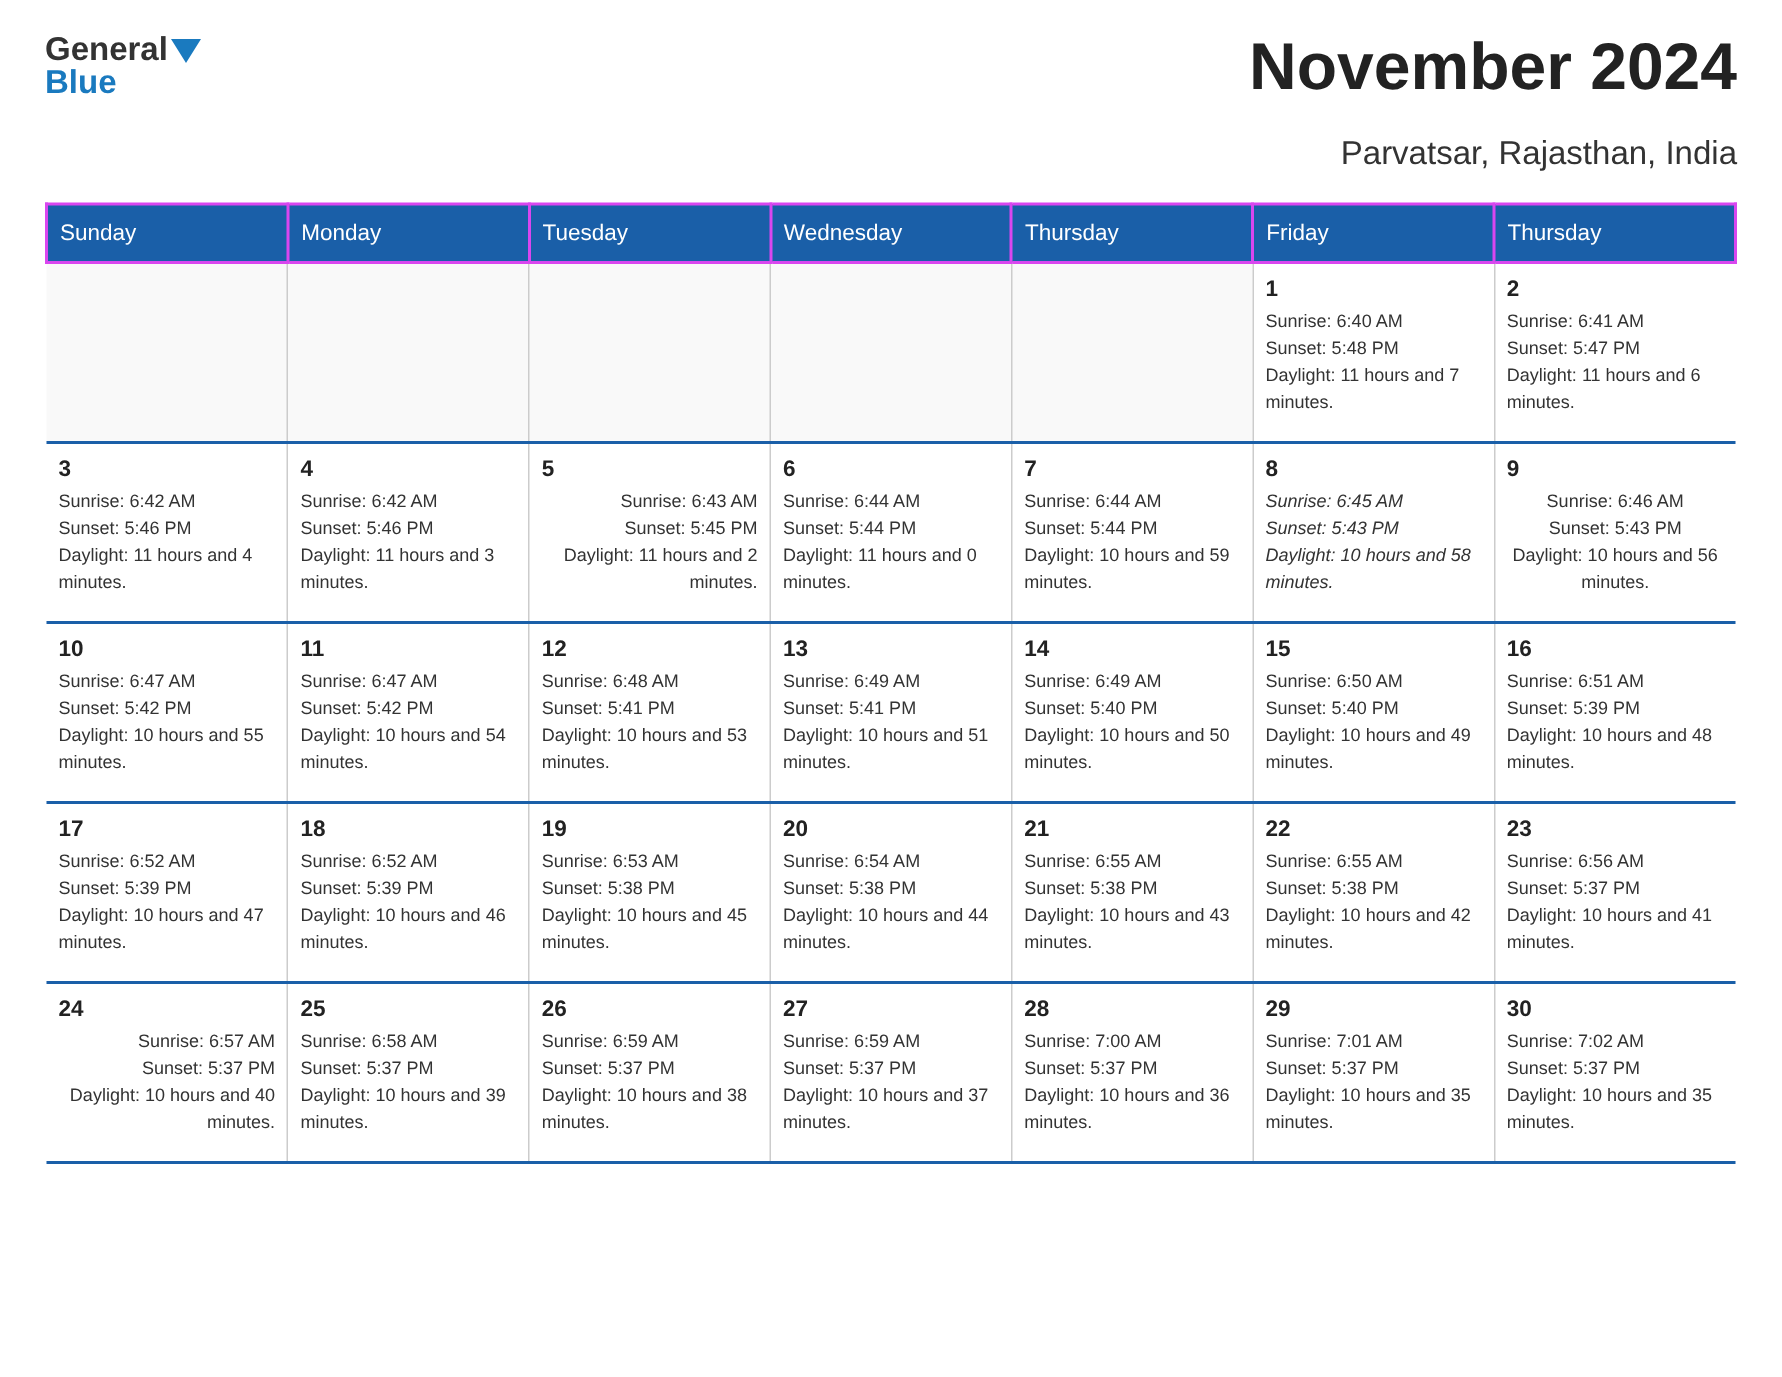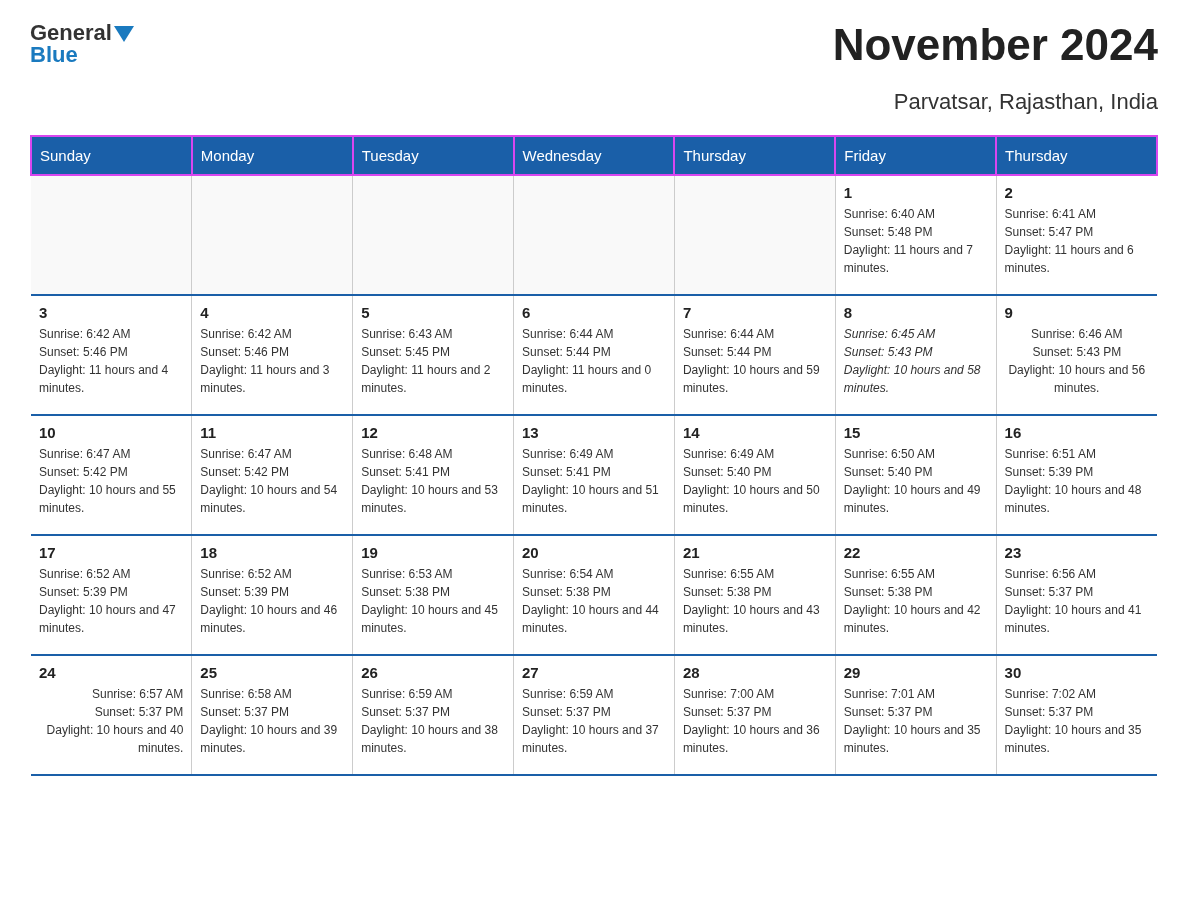--- a/index.html
+++ b/index.html
@@ -161,21 +161,21 @@
 Daylight: 11 hours and 4 minutes.</div>
         </td>
         <td>
           <span class="day-num">4</span>
           <div class="day-info" style="white-space: pre-line;">Sunrise: 6:42 AM
 Sunset: 5:46 PM
 Daylight: 11 hours and 3 minutes.</div>
         </td>
         <td>
           <span class="day-num">5</span>
-          <div class="day-info" style="white-space: pre-line;">Sunrise: 6:43 AM
+          <div class="day-info" style="white-space: pre-line; text-align: right;">Sunrise: 6:43 AM
 Sunset: 5:45 PM
 Daylight: 11 hours and 2 minutes.</div>
         </td>
         <td>
           <span class="day-num">6</span>
           <div class="day-info" style="white-space: pre-line;">Sunrise: 6:44 AM
 Sunset: 5:44 PM
 Daylight: 11 hours and 0 minutes.</div>
         </td>
         <td>

